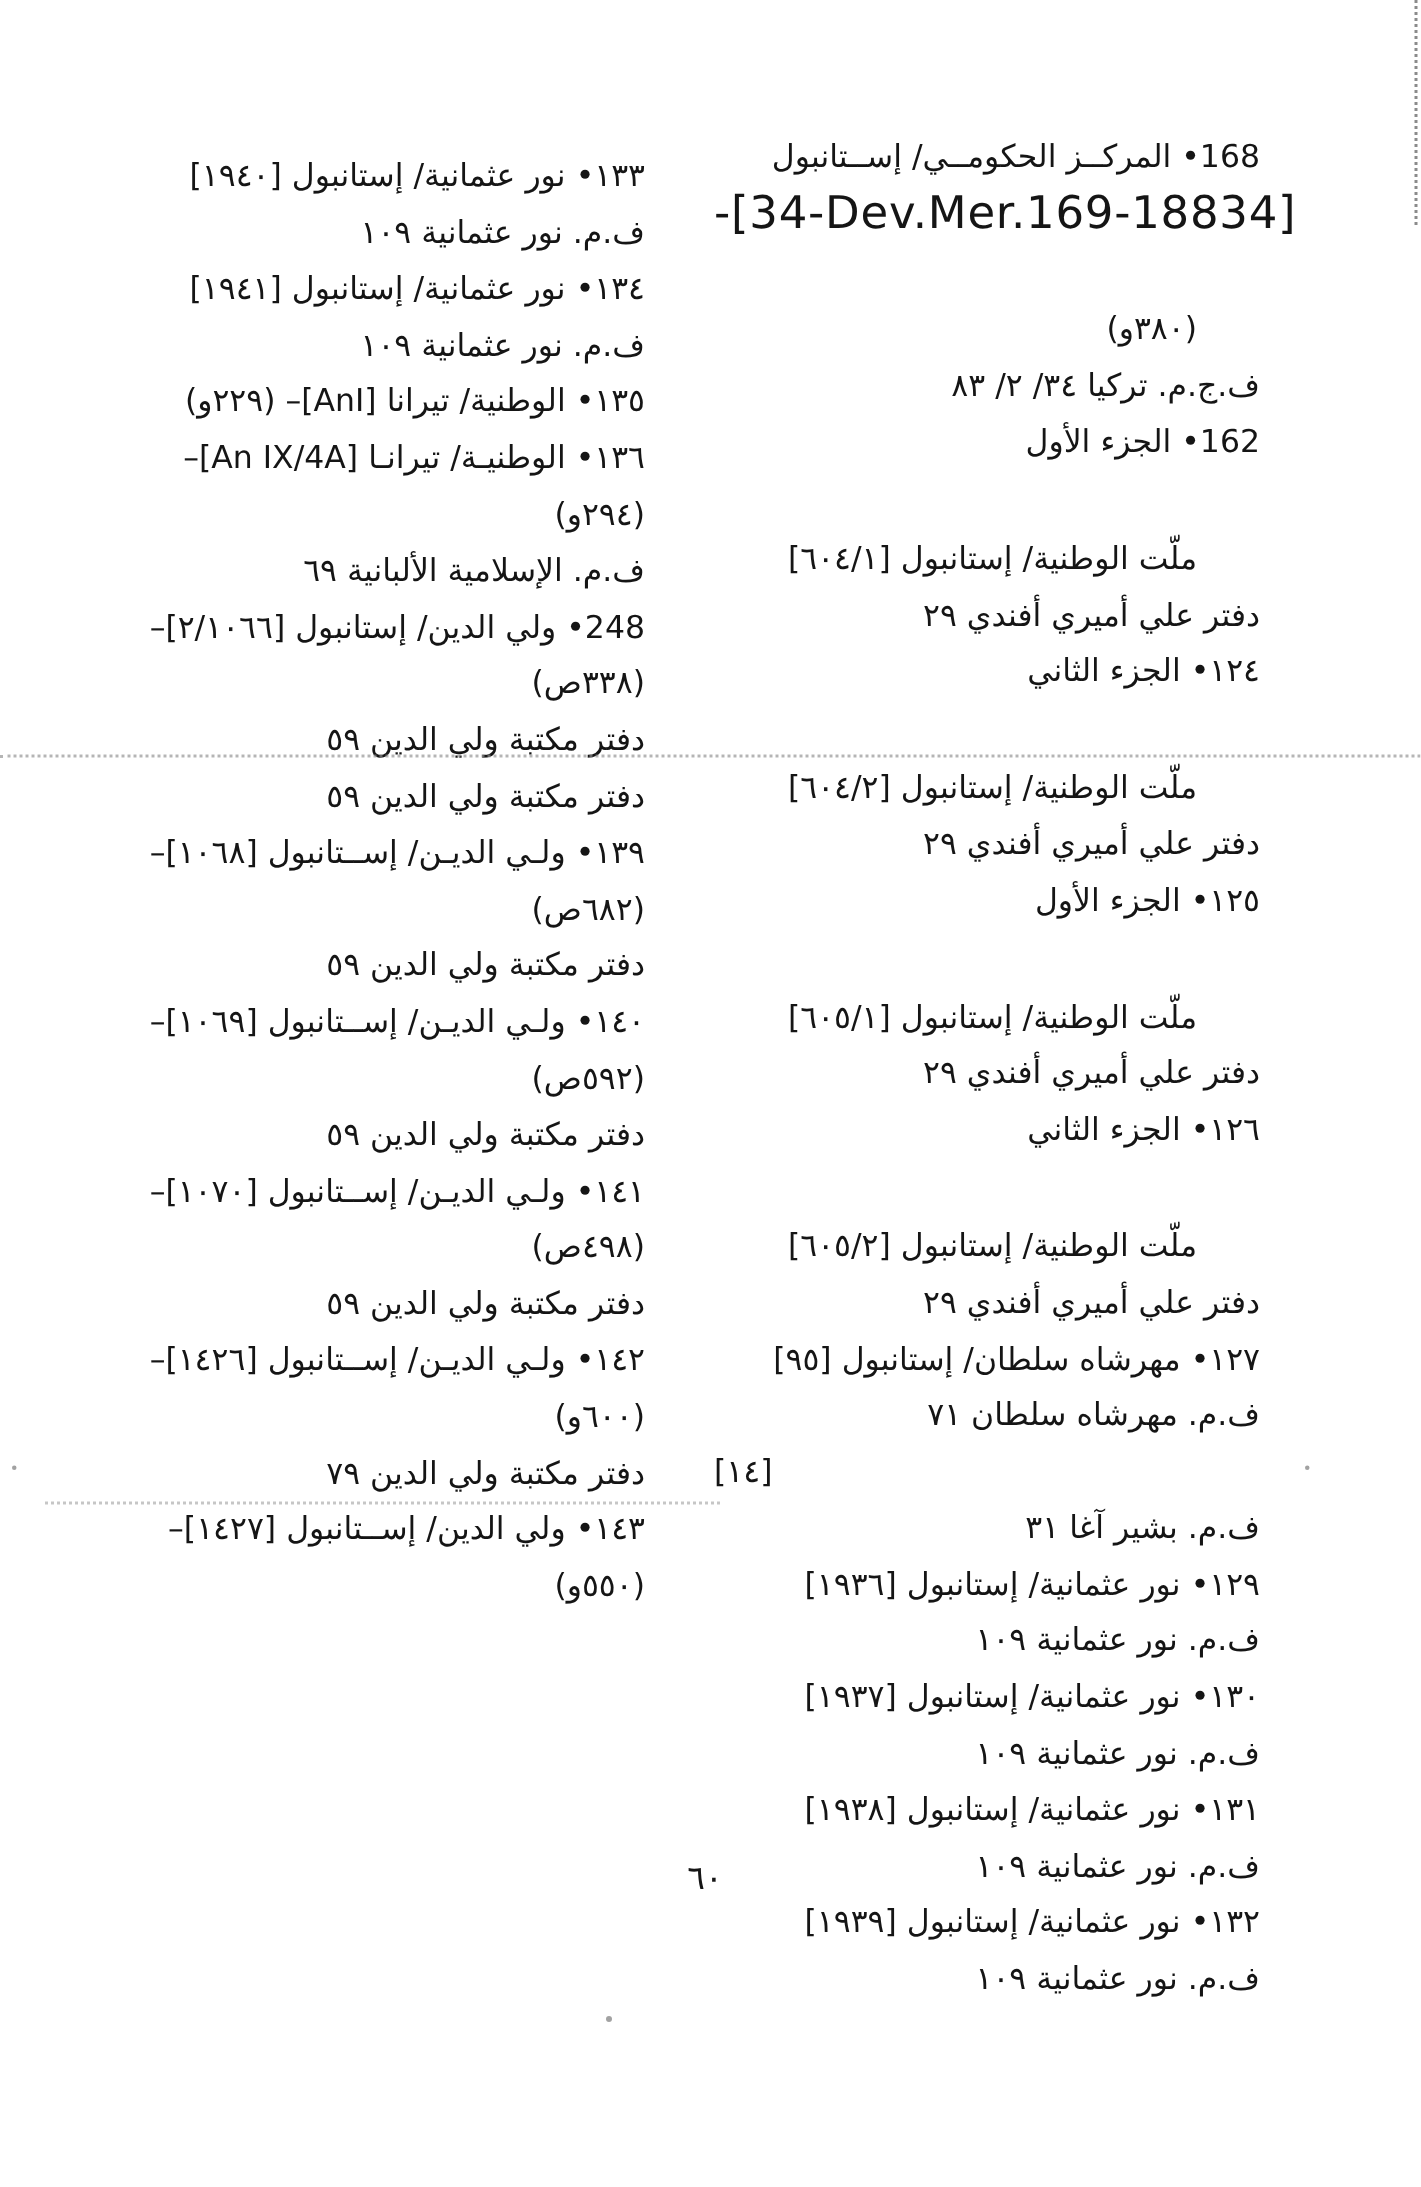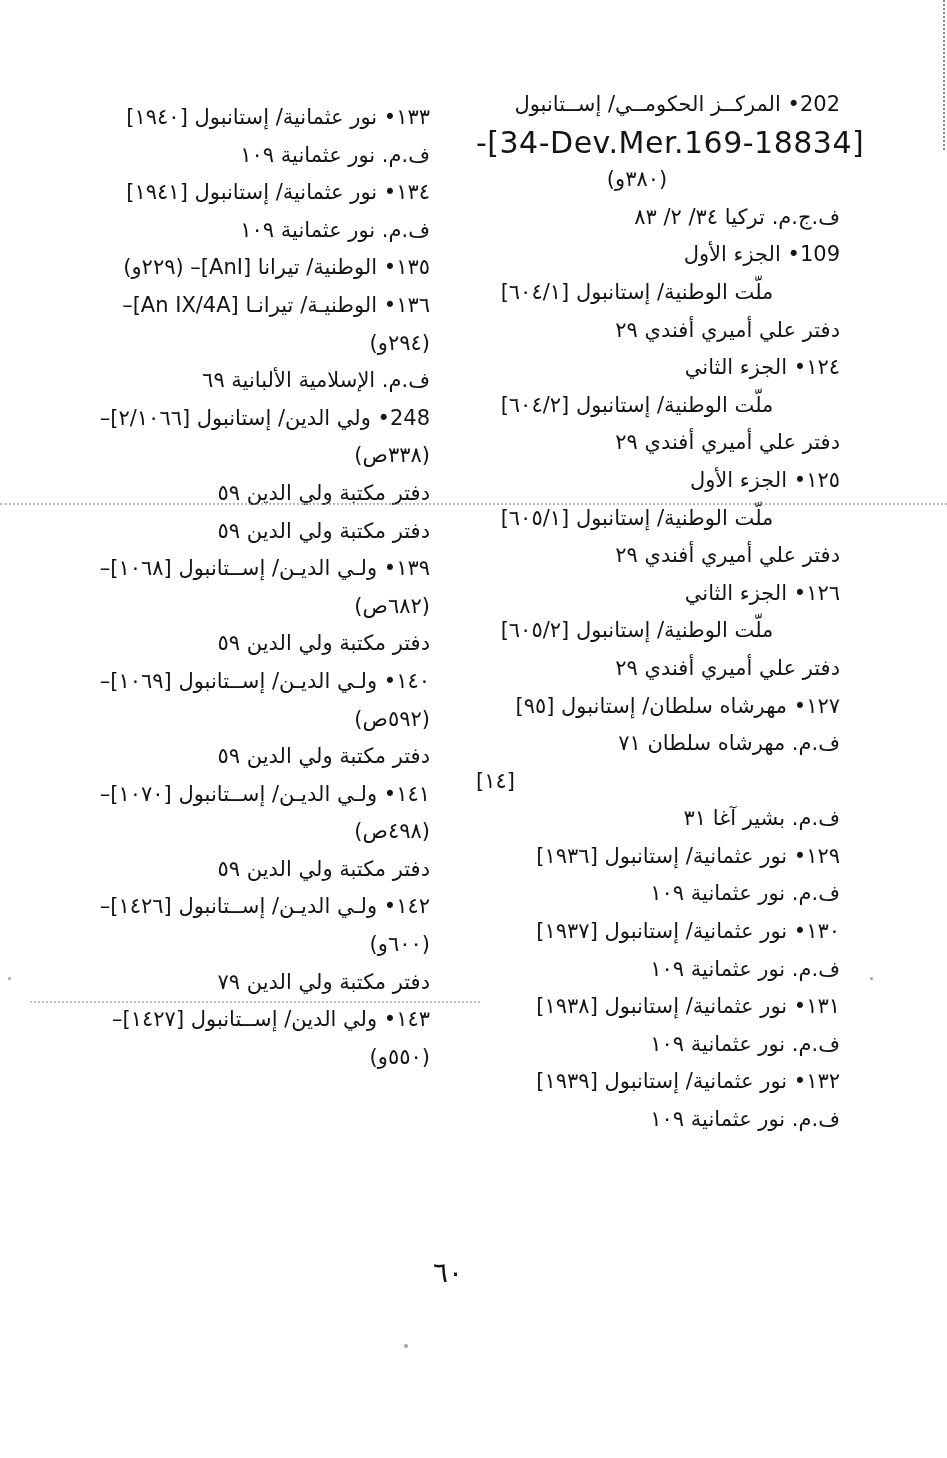--- a/index.html
+++ b/index.html
@@ -17,48 +17,48 @@
   #col-left{top:99px;left:72px;width:358px;}
   .ln{
     height:37.6px;line-height:37.6px;
     white-space:nowrap;
     font-size:21px;
     direction:rtl;
     unicode-bidi:plaintext;
   }
   .ln.main{text-align:right;}
   .ln.sub{}
-  .ln.subr{text-align:center;padding-left:0;padding-right:42px;box-sizing:border-box;}
+  .ln.subr{text-align:right;padding-left:0;padding-right:42px;box-sizing:border-box;margin-top:40px;}
   .ln.ltr{direction:ltr;text-align:center;font-size:30px;letter-spacing:.5px;}
   .pagenum{
-    position:absolute;top:1240px;left:393px;width:110px;
-    text-align:center;font-size:28px;direction:rtl;margin-top:16px;
+    position:absolute;top:1240px;left:415px;width:110px;
+    text-align:center;font-size:22px;direction:rtl;
   }
   
   .dotline{position:absolute;border-top:2px dotted #8f8f8f;opacity:.65;height:0;}
   #dotline-a{top:503px;left:0;width:947px;}
   #dotline-b{top:1001px;left:30px;width:450px;opacity:.5;}
   #dotline-v{position:absolute;top:0;right:2px;height:150px;width:0;
     border-left:2px dotted #6f6f6f;opacity:.8;}
   .speck{position:absolute;background:#555;border-radius:50%;opacity:.55;}
   #speck-1{width:4px;height:4px;left:404px;top:1344px;}
   #speck-2{width:3px;height:3px;left:870px;top:977px;}
   #speck-3{width:3px;height:3px;left:8px;top:977px;}
 </style>
 </head>
 <body>
 
 <div class="page">
 
   <div id="col-right" class="col">
-      <div class="ln main" dir="rtl">202• المركــز الحكومــي/ إســتانبول</div>
+      <div class="ln main" dir="rtl">168• المركــز الحكومــي/ إســتانبول</div>
       <div class="ln ltr" dir="ltr">-[34-Dev.Mer.169-18834]</div>
       <div class="ln subr" dir="rtl">(٣٨٠و)</div>
       <div class="ln sub" dir="rtl">ف.ج.م. تركيا ٣٤/ ٢/ ٨٣</div>
-      <div class="ln main" dir="rtl">109• الجزء الأول</div>
+      <div class="ln main" dir="rtl">162• الجزء الأول</div>
       <div class="ln subr" dir="rtl">ملّت الوطنية/ إستانبول [٦٠٤/١]</div>
       <div class="ln sub" dir="rtl">دفتر علي أميري أفندي ٢٩</div>
       <div class="ln main" dir="rtl">١٢٤• الجزء الثاني</div>
       <div class="ln subr" dir="rtl">ملّت الوطنية/ إستانبول [٦٠٤/٢]</div>
       <div class="ln sub" dir="rtl">دفتر علي أميري أفندي ٢٩</div>
       <div class="ln main" dir="rtl">١٢٥• الجزء الأول</div>
       <div class="ln subr" dir="rtl">ملّت الوطنية/ إستانبول [٦٠٥/١]</div>
       <div class="ln sub" dir="rtl">دفتر علي أميري أفندي ٢٩</div>
       <div class="ln main" dir="rtl">١٢٦• الجزء الثاني</div>
       <div class="ln subr" dir="rtl">ملّت الوطنية/ إستانبول [٦٠٥/٢]</div>

